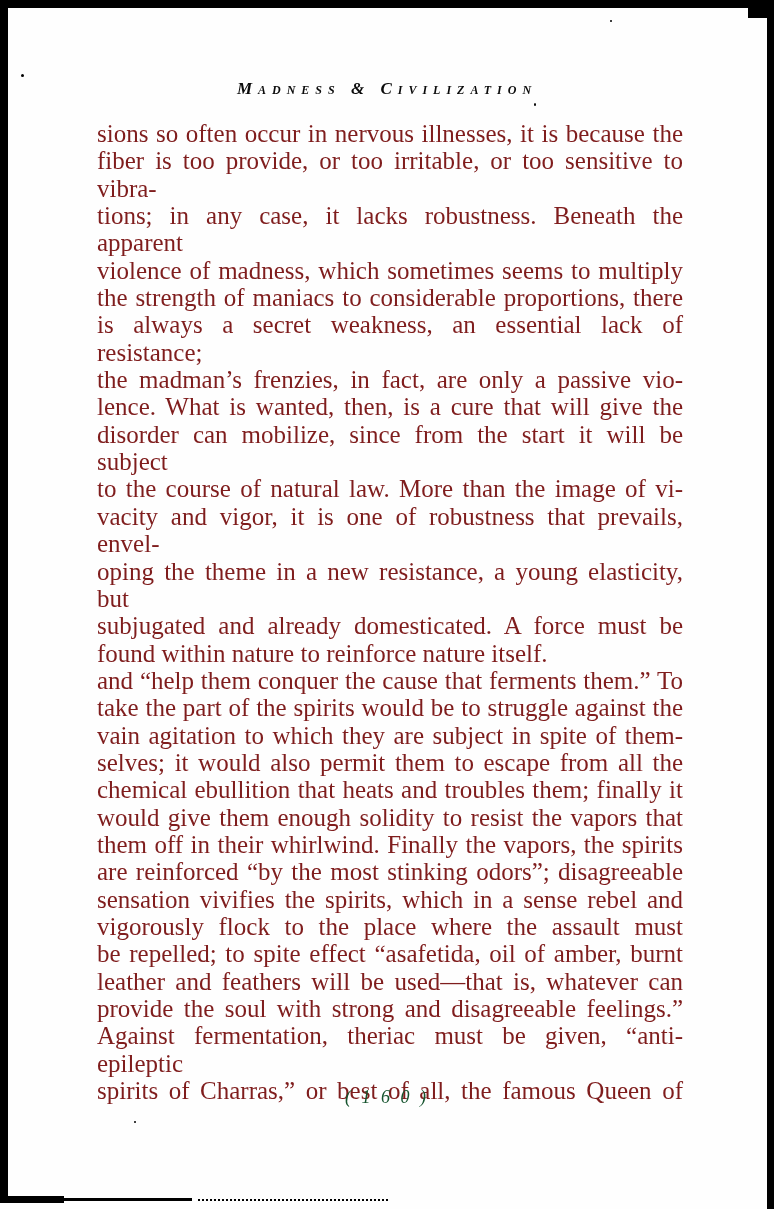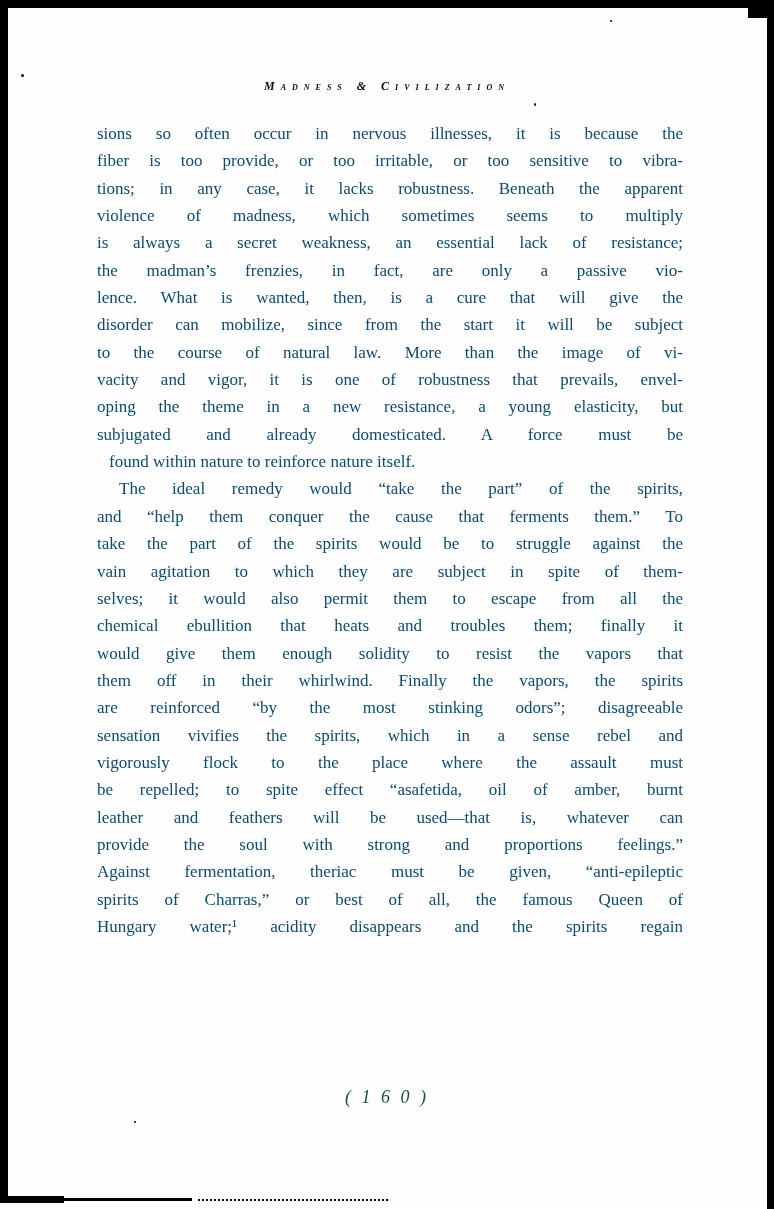--- a/index.html
+++ b/index.html
@@ -28,39 +28,39 @@
   .speck4 { left: 134px; top: 1121px; width: 2px; height: 2px; }
   
   .running-header {
     position: absolute;
     top: 79px; left: 0;
     width: 774px;
     text-align: center;
     font-style: italic;
     font-weight: bold;
     font-variant: small-caps;
-    font-size: 12px;
+    font-size: 17px;
     letter-spacing: 6px;
     color: #0b0b0b;
     white-space: nowrap;
   }
   
   .page-body {
     position: absolute;
     left: 97px; top: 120px;
     width: 586px;
-    font-size: 17px;
+    font-size: 25px;
     line-height: 27.35px;
-    color: #0c4a6e;
+    color: #7f1d1d;
   }
   .page-body .line {
     text-align: justify;
     text-align-last: justify;
   }
-  .page-body .line.para-end { text-align-last: left; margin-left: 12px; }
+  .page-body .line.para-end { text-align-last: left; }
   .page-body .line.indent { text-indent: 22px; }
   
   .page-number {
     position: absolute;
     top: 1087px; left: 0;
     width: 774px;
     text-align: center;
     font-style: italic;
     font-size: 18px;
     letter-spacing: 3px;
@@ -85,42 +85,41 @@
   <div class="speck speck3"></div>
   <div class="speck speck4"></div>
 
   <div class="running-header">Madness &amp; Civilization</div>
 
   <div class="page-body">
       <div class="line">sions so often occur in nervous illnesses, it is because the</div>
       <div class="line">fiber is too provide, or too irritable, or too sensitive to vibra-</div>
       <div class="line">tions; in any case, it lacks robustness. Beneath the apparent</div>
       <div class="line">violence of madness, which sometimes seems to multiply</div>
+      <div class="line">the strength of maniacs to considerable proportions, there</div>
       <div class="line">is always a secret weakness, an essential lack of resistance;</div>
       <div class="line">the madman’s frenzies, in fact, are only a passive vio-</div>
       <div class="line">lence. What is wanted, then, is a cure that will give the</div>
       <div class="line">disorder can mobilize, since from the start it will be subject</div>
       <div class="line">to the course of natural law. More than the image of vi-</div>
       <div class="line">vacity and vigor, it is one of robustness that prevails, envel-</div>
       <div class="line">oping the theme in a new resistance, a young elasticity, but</div>
       <div class="line">subjugated and already domesticated. A force must be</div>
       <div class="line para-end">found within nature to reinforce nature itself.</div>
-      <div class="line indent">The ideal remedy would “take the part” of the spirits,</div>
       <div class="line">and “help them conquer the cause that ferments them.” To</div>
       <div class="line">take the part of the spirits would be to struggle against the</div>
       <div class="line">vain agitation to which they are subject in spite of them-</div>
       <div class="line">selves; it would also permit them to escape from all the</div>
       <div class="line">chemical ebullition that heats and troubles them; finally it</div>
       <div class="line">would give them enough solidity to resist the vapors that</div>
       <div class="line">them off in their whirlwind. Finally the vapors, the spirits</div>
       <div class="line">are reinforced “by the most stinking odors”; disagreeable</div>
       <div class="line">sensation vivifies the spirits, which in a sense rebel and</div>
       <div class="line">vigorously flock to the place where the assault must</div>
       <div class="line">be repelled; to spite effect “asafetida, oil of amber, burnt</div>
       <div class="line">leather and feathers will be used—that is, whatever can</div>
-      <div class="line">provide the soul with strong and proportions feelings.”</div>
+      <div class="line">provide the soul with strong and disagreeable feelings.”</div>
       <div class="line">Against fermentation, theriac must be given, “anti-epileptic</div>
       <div class="line">spirits of Charras,” or best of all, the famous Queen of</div>
-      <div class="line">Hungary water;¹ acidity disappears and the spirits regain</div>
     </div>
 
   <div class="page-number">( 1 6 0 )</div>
 </div>
 
 </body></html>

